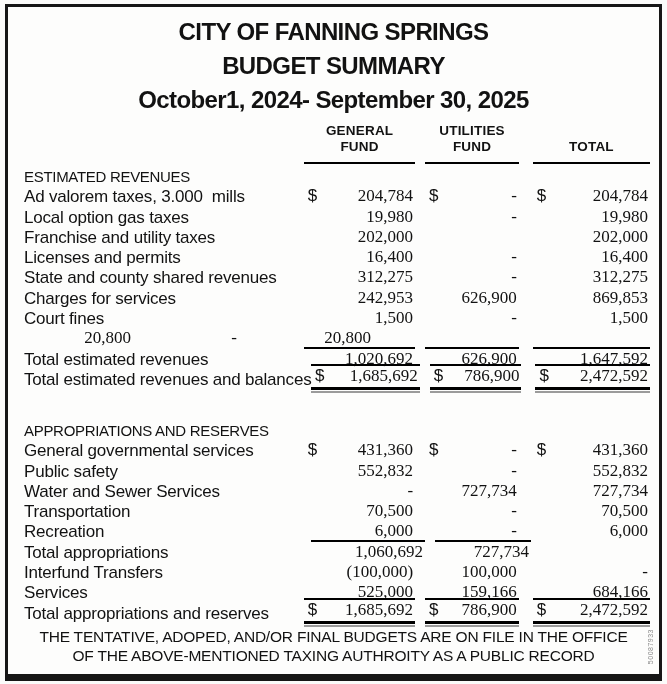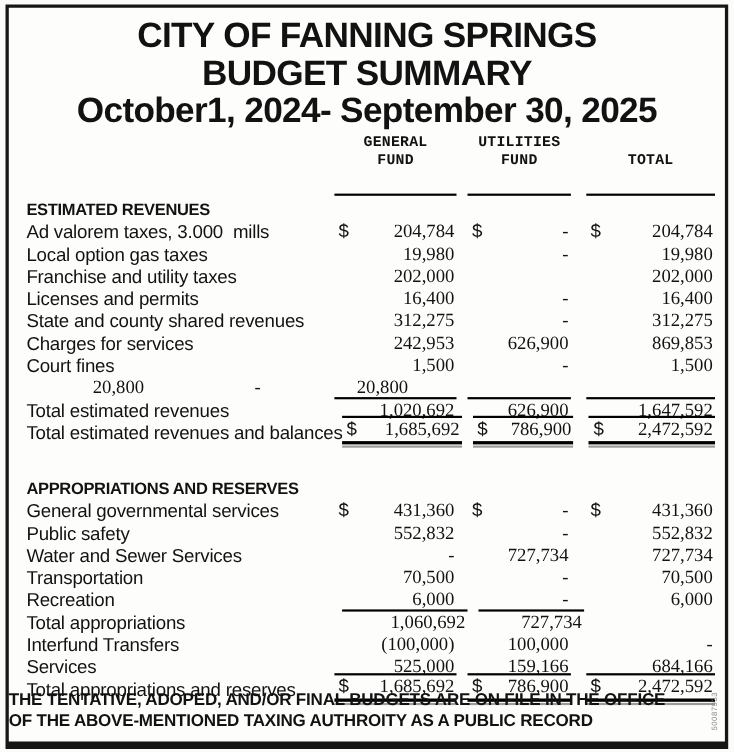--- a/index.html
+++ b/index.html
@@ -13,53 +13,53 @@
   }
   *{box-sizing:border-box;}
   .notice{
     position:absolute;top:4px;left:5px;right:5px;bottom:3px;
     border:3px solid #161616;
     border-bottom-width:7px;
     background:#fdfdfc;
   }
   .title{
     text-align:center;font-weight:bold;
-    font-size:32px;line-height:34px;
+    font-size:24px;line-height:34px;
     padding-top:8px;letter-spacing:-0.6px;
   }
   .tbl{position:absolute;left:11px;right:9px;top:116px;}
   .heads{display:flex;align-items:flex-end;}
   .lblspace{width:292px;}
   .hcell{
     text-align:center;font-weight:bold;font-size:13.5px;line-height:16px;
-    border-bottom:2.5px solid #000;padding-bottom:21px;letter-spacing:0.2px;font-family:Liberation Mono, monospace;
+    border-bottom:2.5px solid #000;padding-bottom:7px;letter-spacing:0.2px;
   }
   .hcell.gf{width:114px;}
   .hcell.uf{width:96px;margin-left:10px;}
   .hcell.tot{width:120px;margin-left:14px;}
   .sechead{
-    font-weight:bold;font-size:15px;height:21px;line-height:21px;
+    font-weight:normal;font-size:15px;height:21px;line-height:21px;
     padding-left:5px;letter-spacing:-0.3px;margin-top:2px;
   }
   .r{display:flex;align-items:flex-end;height:20.3px;font-size:17px;}
   .lbl{width:292px;padding-left:5px;white-space:pre;letter-spacing:-0.2px;}
   .c{display:flex;justify-content:space-between;align-items:flex-end;padding:0 2px 1px 4px;}
   .c.gf{width:114px;}
   .c.uf{width:96px;margin-left:10px;}
   .c.tot{width:120px;margin-left:14px;}
   .num{margin-left:auto;font-family:Liberation Serif, serif;}
   .c.lt{border-top:2.5px solid #000;margin-top:16px;}
   .c.db{position:relative;border-bottom:3px solid #000;}
   .c.db::after{
     content:"";position:absolute;left:0;right:0;bottom:-6px;height:2px;background:#9b9b9b;
   }
   .gap{height:14px;}
   .foot{
     position:absolute;left:0;right:0;bottom:9px;
-    text-align:left;font-weight:bold;font-size:15.5px;line-height:19px;
+    text-align:center;font-weight:normal;font-size:15.5px;line-height:19px;
     letter-spacing:-0.2px;
   }
   .sideid{
     position:absolute;right:5px;bottom:10px;
     font-size:7px;color:#8a8a8a;
     writing-mode:vertical-rl;transform:rotate(180deg);
     letter-spacing:0.5px;
   }
 </style>
 </head>

